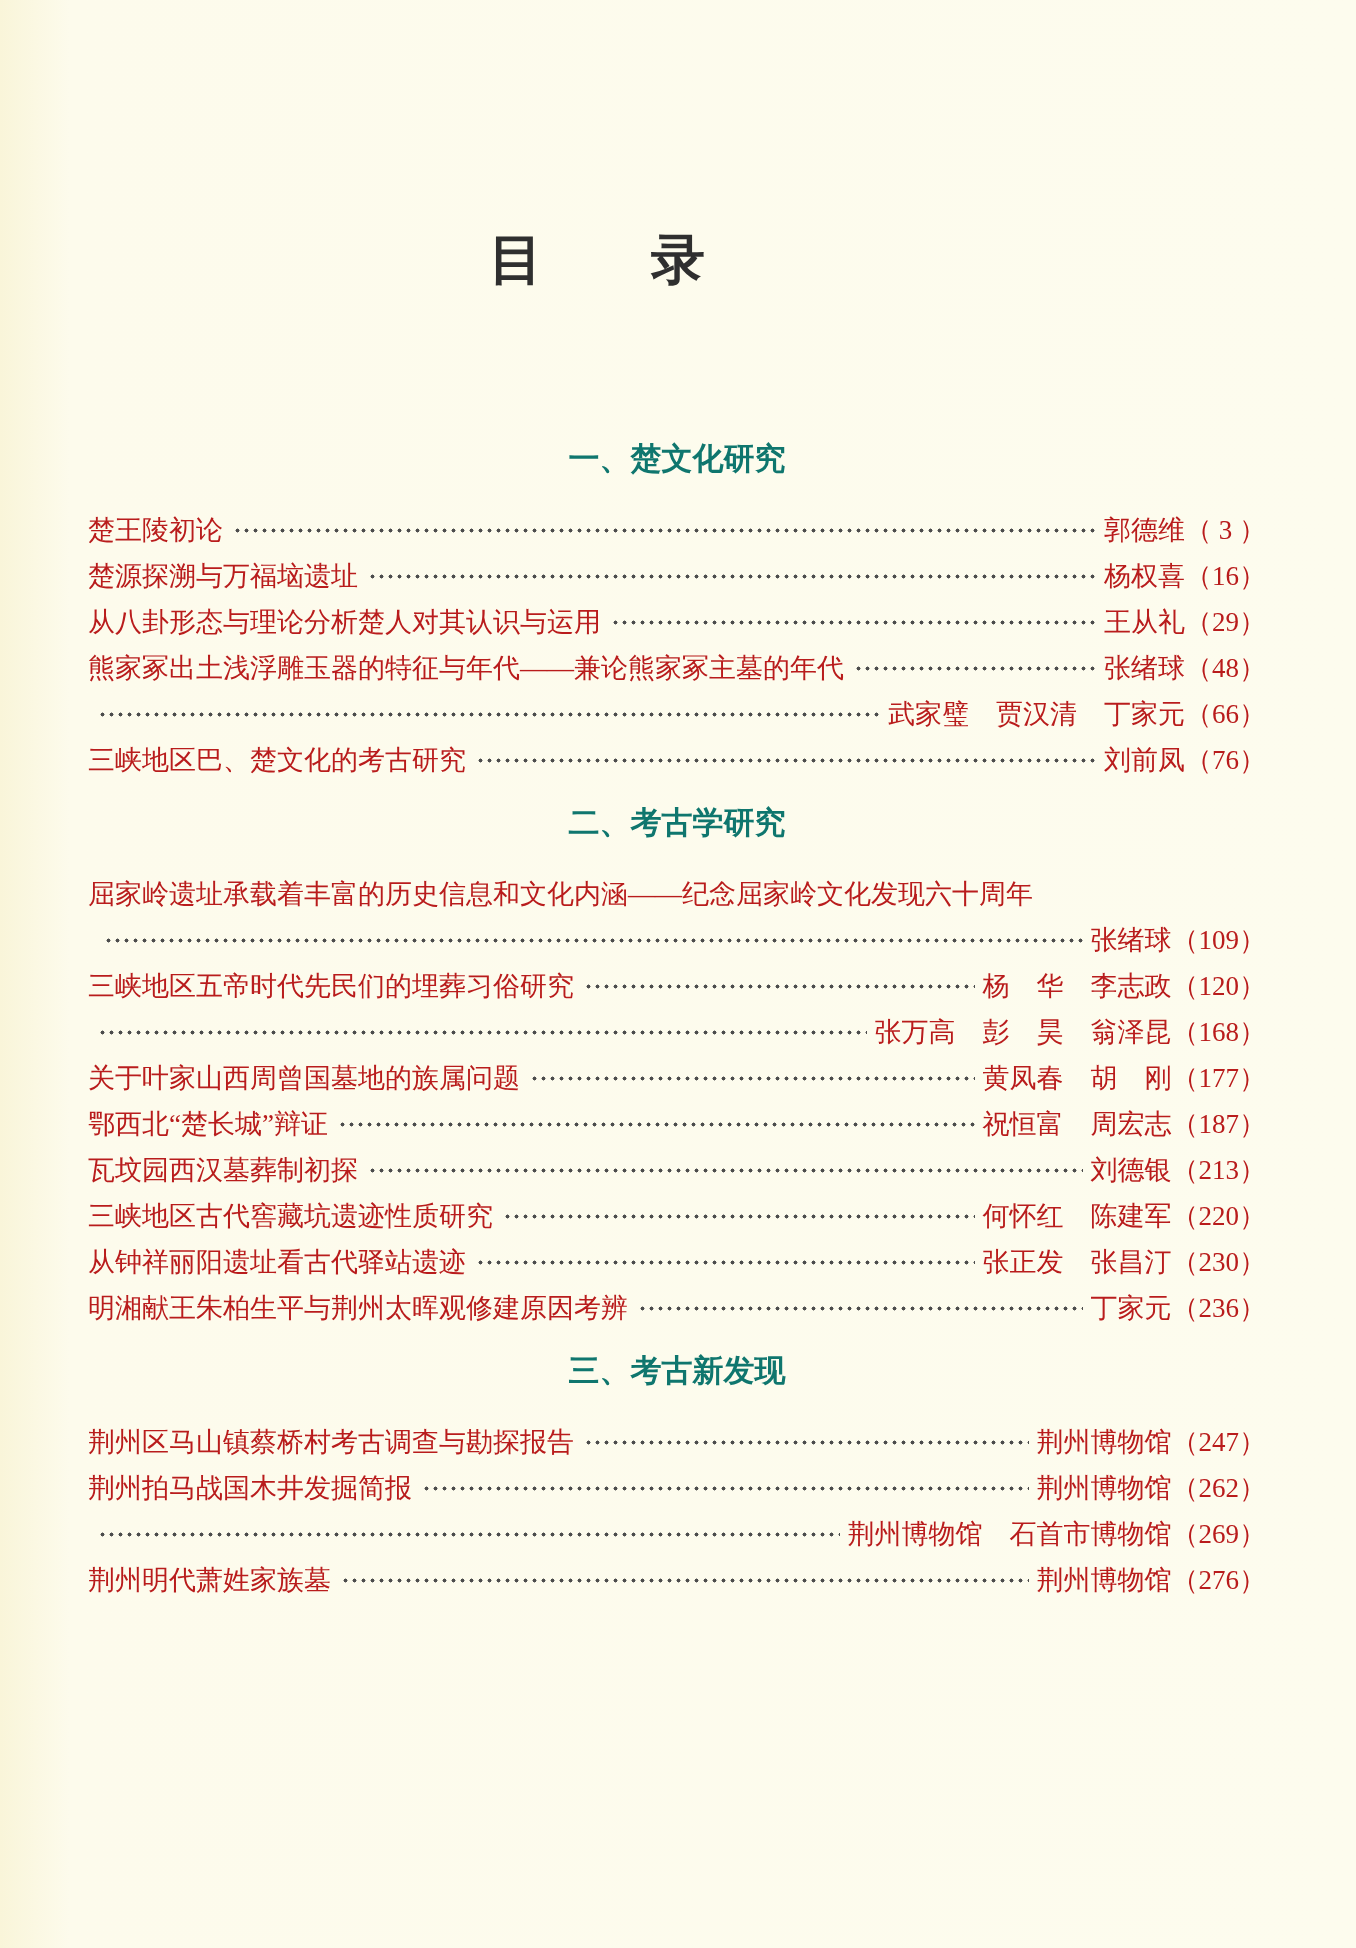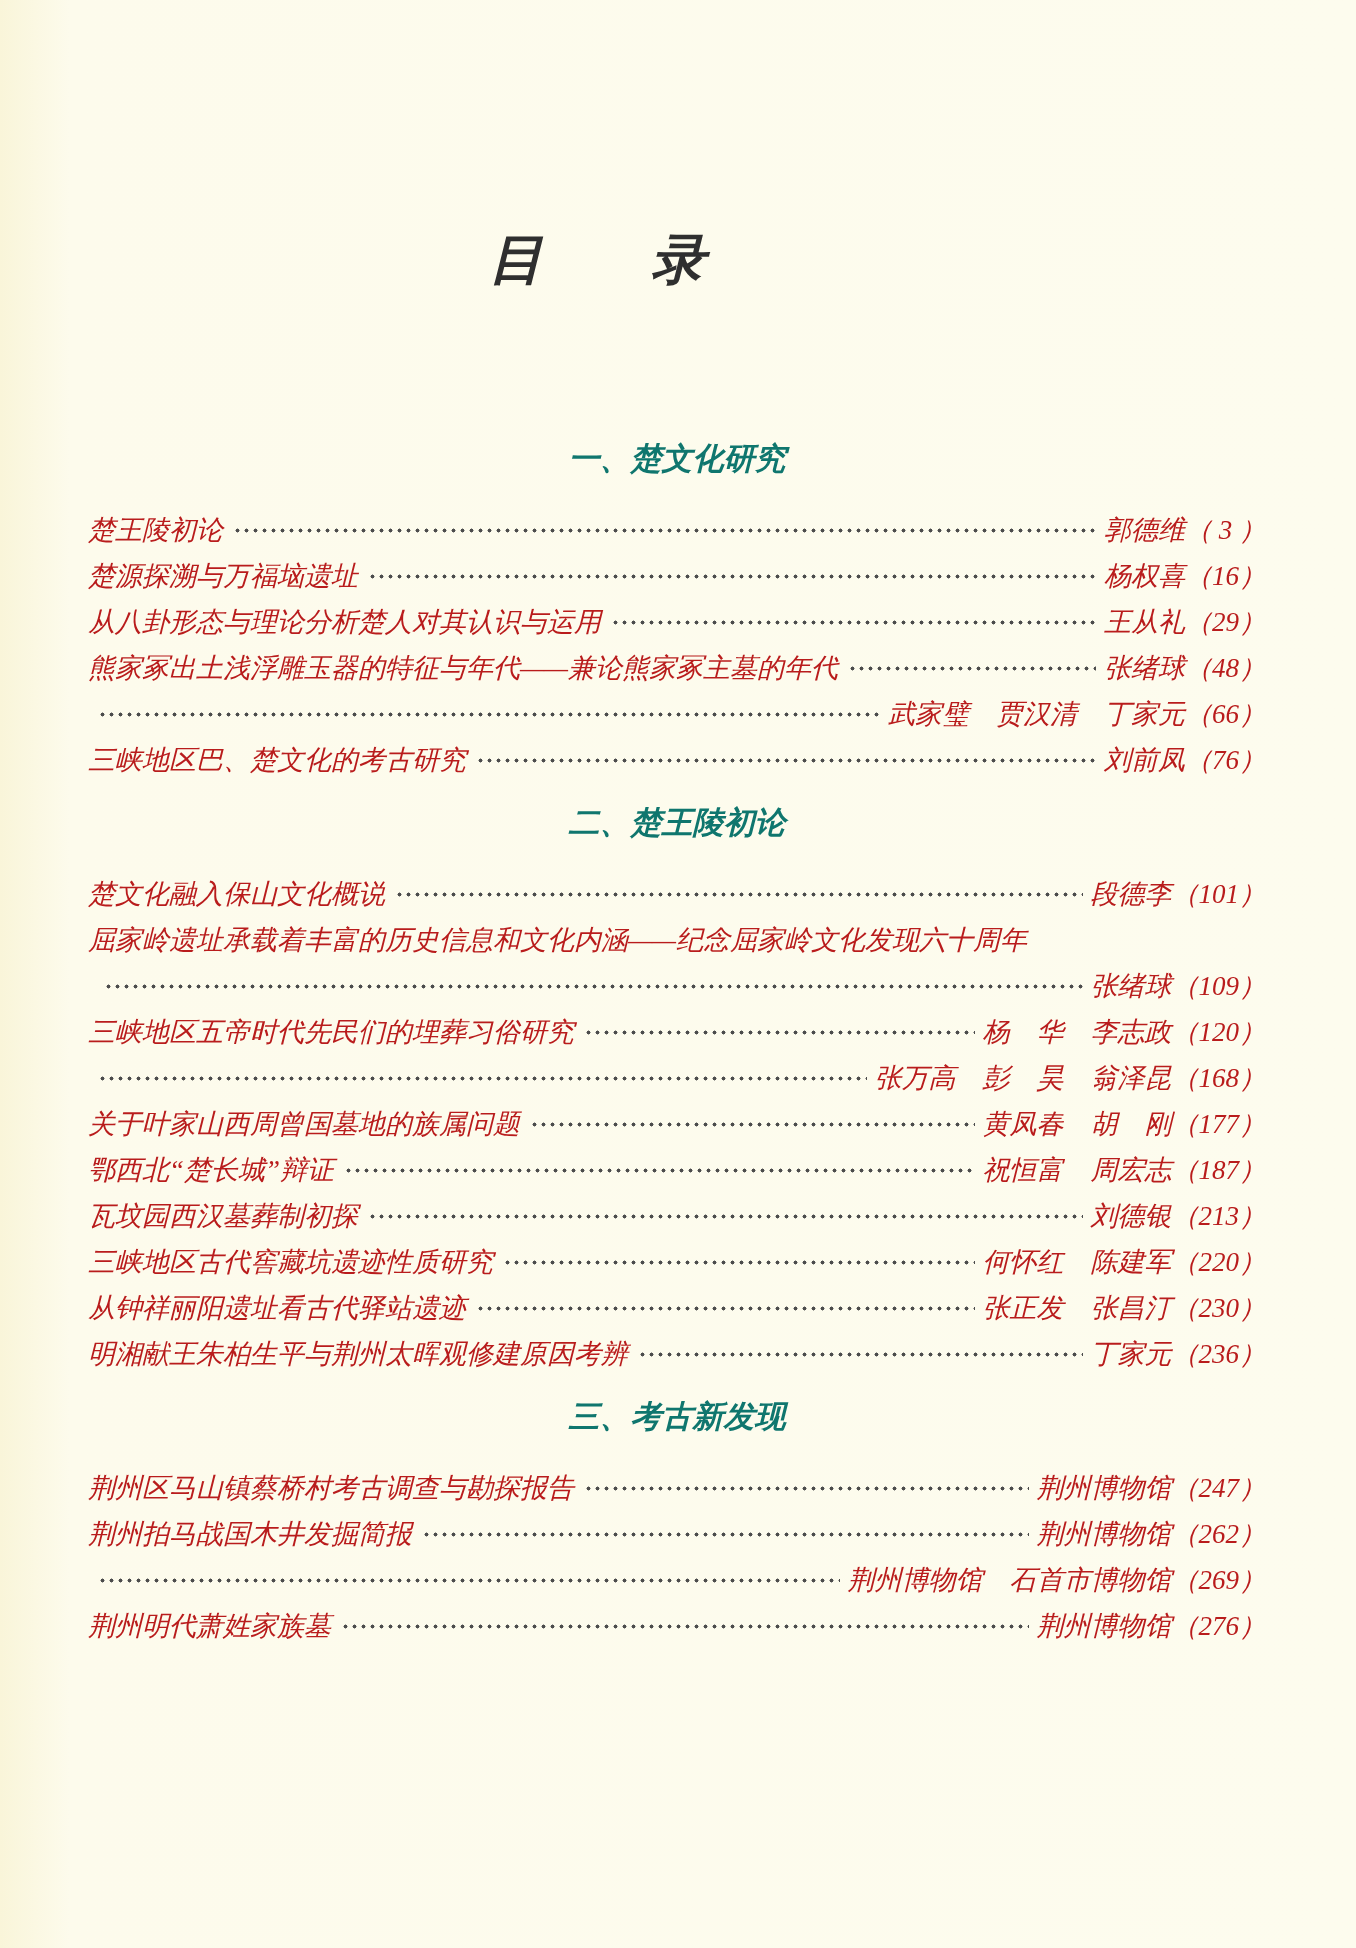--- a/index.html
+++ b/index.html
@@ -12,21 +12,20 @@
     background: linear-gradient(90deg, #f9f5d9 0px, #fdfbec 70px, #fdfcee 100%);
     font-family: "Liberation Serif", serif;
     color: #3f3f3f;
     overflow: hidden;
   }
   .page {
     box-sizing: border-box;
     width: 1356px;
     height: 1948px;
     padding: 225px 90px 4px 88px;
-    font-style: italic;
   }
   .page-title {
     margin: 0;
     font-size: 54px;
     font-weight: bold;
     text-align: center;
     color: #2f2f2f;
     line-height: 1.3;
     transform: translateX(-80px);
     font-family: "Liberation Serif", serif;
@@ -115,28 +114,22 @@
   <div class="entry-row">
     <span class="entry-title">三峡地区巴、楚文化的考古研究</span>
     <span class="leader"></span>
     <span class="entry-authors">刘前凤</span>
     <span class="entry-page">（76）</span>
   </div>
 </div>
   </section>
 
   <section class="toc-section rest">
-    <h2 class="section-heading">二、楚王陵初论</h2>
+    <h2 class="section-heading">二、考古学研究</h2>
     <div class="entries">
-  <div class="entry-row">
-    <span class="entry-title">楚文化融入保山文化概说</span>
-    <span class="leader"></span>
-    <span class="entry-authors">段德李</span>
-    <span class="entry-page">（101）</span>
-  </div>
 
   <div class="entry-row title-only">
     <span class="entry-title">屈家岭遗址承载着丰富的历史信息和文化内涵——纪念屈家岭文化发现六十周年</span>
 
   </div>
 
   <div class="entry-row wrap-cont">
 
     <span class="leader"></span>
     <span class="entry-authors">张绪球</span>

